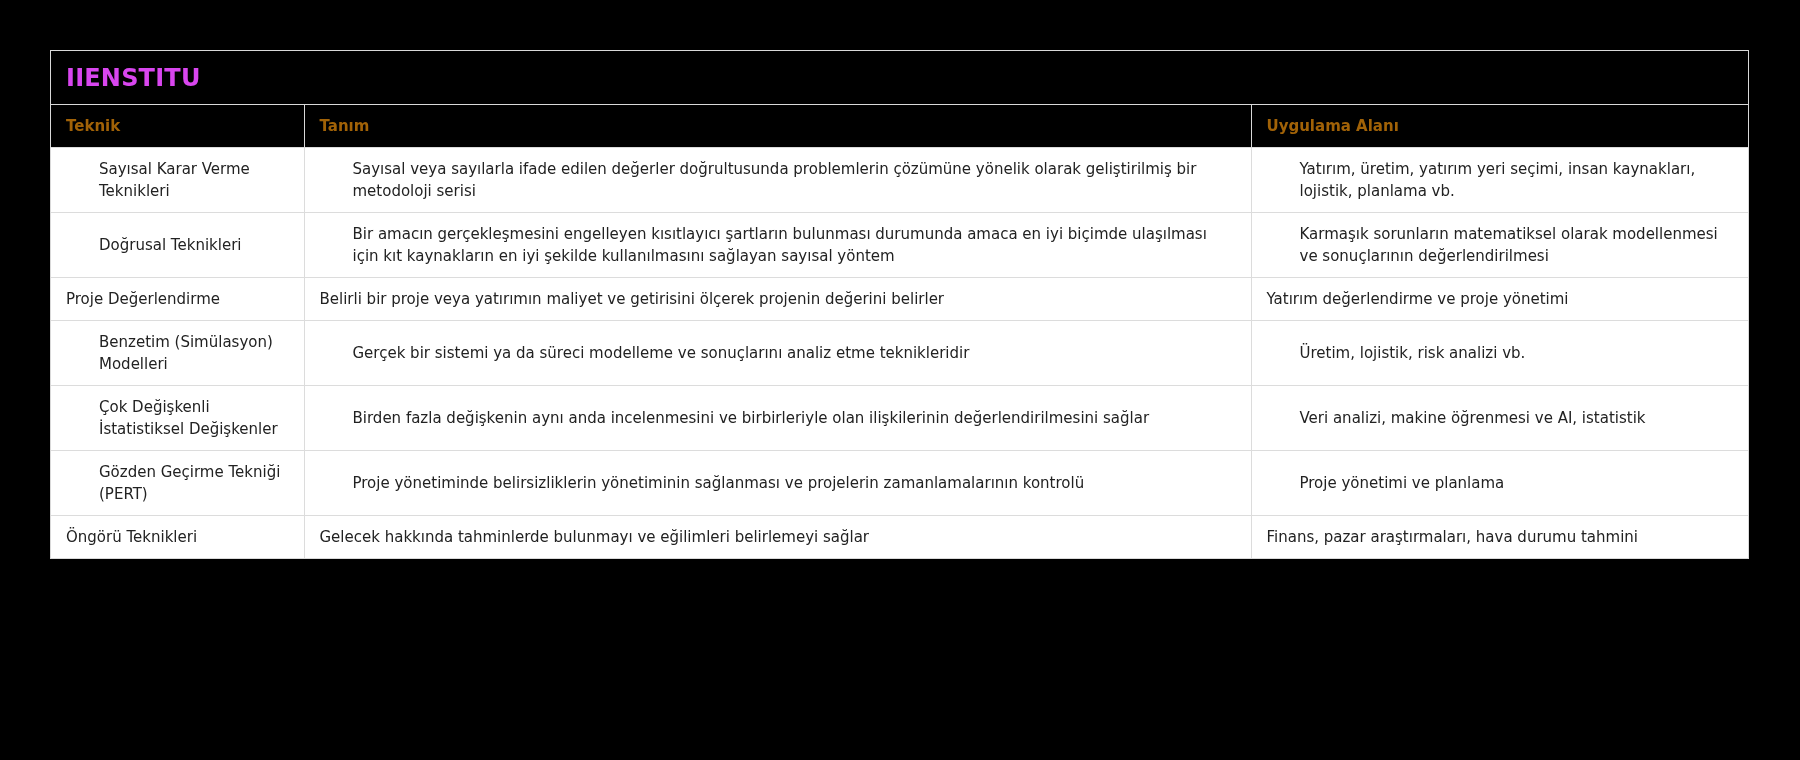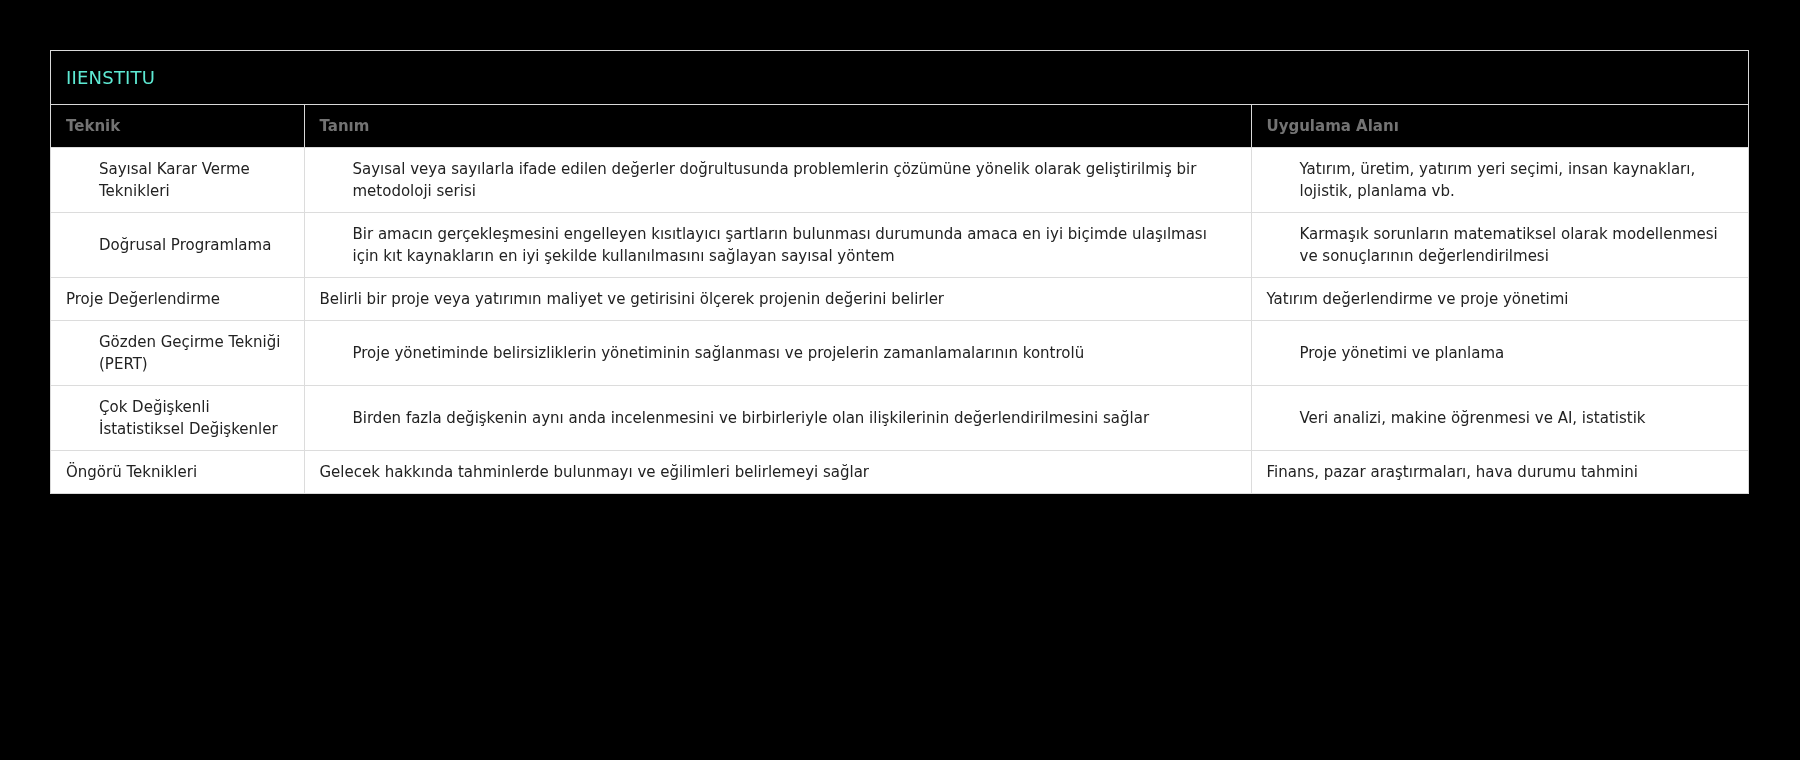--- a/index.html
+++ b/index.html
@@ -1,26 +1,26 @@
 <!DOCTYPE html>
 <html><head>
   <meta charset="utf-8">
   <style>
     html, body { margin: 0; padding: 0; background: #000; }
     body { width: 1800px; height: 760px; position: relative; overflow: hidden;
            font-family: "DejaVu Sans", "Liberation Sans", sans-serif; }
     .table-wrap { position: absolute; left: 50px; top: 50px; width: 1699px;
                   border: 1px solid #d9d9d9; box-sizing: border-box; background: #fff; }
-    .title-bar { background: #000; color: #5eead4; height: 54px; box-sizing: border-box;
+    .title-bar { background: #000; color: #d946ef; height: 54px; box-sizing: border-box;
                  padding: 0 15px; display: flex; align-items: center;
-                 font-weight: normal; font-size: 18px; letter-spacing: 0.2px;
+                 font-weight: bold; font-size: 24px; letter-spacing: 0.2px;
                  border-bottom: 1px solid #d9d9d9; }
     table { border-collapse: collapse; width: 100%; table-layout: fixed; }
     col.c1 { width: 253px; } col.c2 { width: 947px; } col.c3 { width: auto; }
-    th { background: #000; color: #737373; text-align: left; font-weight: bold;
+    th { background: #000; color: #a16207; text-align: left; font-weight: bold;
          font-size: 15px; height: 42px; padding: 0 15px; box-sizing: border-box;
          border-right: 1px solid #d9d9d9; }
     th:last-child { border-right: none; }
     td { font-size: 15px; color: #222; line-height: 22px; padding: 10px 15px;
          vertical-align: middle; border-right: 1px solid #dcdcdc;
          border-top: 1px solid #dcdcdc; box-sizing: border-box; }
     td:last-child { border-right: none; margin-left: 42px; }
     tr.single td { height: 43px; padding-top: 0; padding-bottom: 0; }
     tr.double td { height: 65px; padding-left: 48px; }
   </style>
@@ -42,38 +42,43 @@
         <th>Uygulama Alanı</th>
       </tr>
     </thead>
     <tbody>
       <tr class="double">
         <td>Sayısal Karar Verme Teknikleri</td>
         <td>Sayısal veya sayılarla ifade edilen değerler doğrultusunda problemlerin çözümüne yönelik olarak geliştirilmiş bir metodoloji serisi</td>
         <td>Yatırım, üretim, yatırım yeri seçimi, insan kaynakları, lojistik, planlama vb.</td>
       </tr>
       <tr class="double">
-        <td>Doğrusal Programlama</td>
+        <td>Doğrusal Teknikleri</td>
         <td>Bir amacın gerçekleşmesini engelleyen kısıtlayıcı şartların bulunması durumunda amaca en iyi biçimde ulaşılması için kıt kaynakların en iyi şekilde kullanılmasını sağlayan sayısal yöntem</td>
         <td>Karmaşık sorunların matematiksel olarak modellenmesi ve sonuçlarının değerlendirilmesi</td>
       </tr>
       <tr class="single">
         <td>Proje Değerlendirme</td>
         <td>Belirli bir proje veya yatırımın maliyet ve getirisini ölçerek projenin değerini belirler</td>
         <td>Yatırım değerlendirme ve proje yönetimi</td>
       </tr>
       <tr class="double">
-        <td>Gözden Geçirme Tekniği (PERT)</td>
-        <td>Proje yönetiminde belirsizliklerin yönetiminin sağlanması ve projelerin zamanlamalarının kontrolü</td>
-        <td>Proje yönetimi ve planlama</td>
+        <td>Benzetim (Simülasyon) Modelleri</td>
+        <td>Gerçek bir sistemi ya da süreci modelleme ve sonuçlarını analiz etme teknikleridir</td>
+        <td>Üretim, lojistik, risk analizi vb.</td>
       </tr>
       <tr class="double">
         <td>Çok Değişkenli İstatistiksel Değişkenler</td>
         <td>Birden fazla değişkenin aynı anda incelenmesini ve birbirleriyle olan ilişkilerinin değerlendirilmesini sağlar</td>
         <td>Veri analizi, makine öğrenmesi ve AI, istatistik</td>
+      </tr>
+      <tr class="double">
+        <td>Gözden Geçirme Tekniği (PERT)</td>
+        <td>Proje yönetiminde belirsizliklerin yönetiminin sağlanması ve projelerin zamanlamalarının kontrolü</td>
+        <td>Proje yönetimi ve planlama</td>
       </tr>
       <tr class="single">
         <td>Öngörü Teknikleri</td>
         <td>Gelecek hakkında tahminlerde bulunmayı ve eğilimleri belirlemeyi sağlar</td>
         <td>Finans, pazar araştırmaları, hava durumu tahmini</td>
       </tr>
     </tbody>
   </table>
 </div>
 

